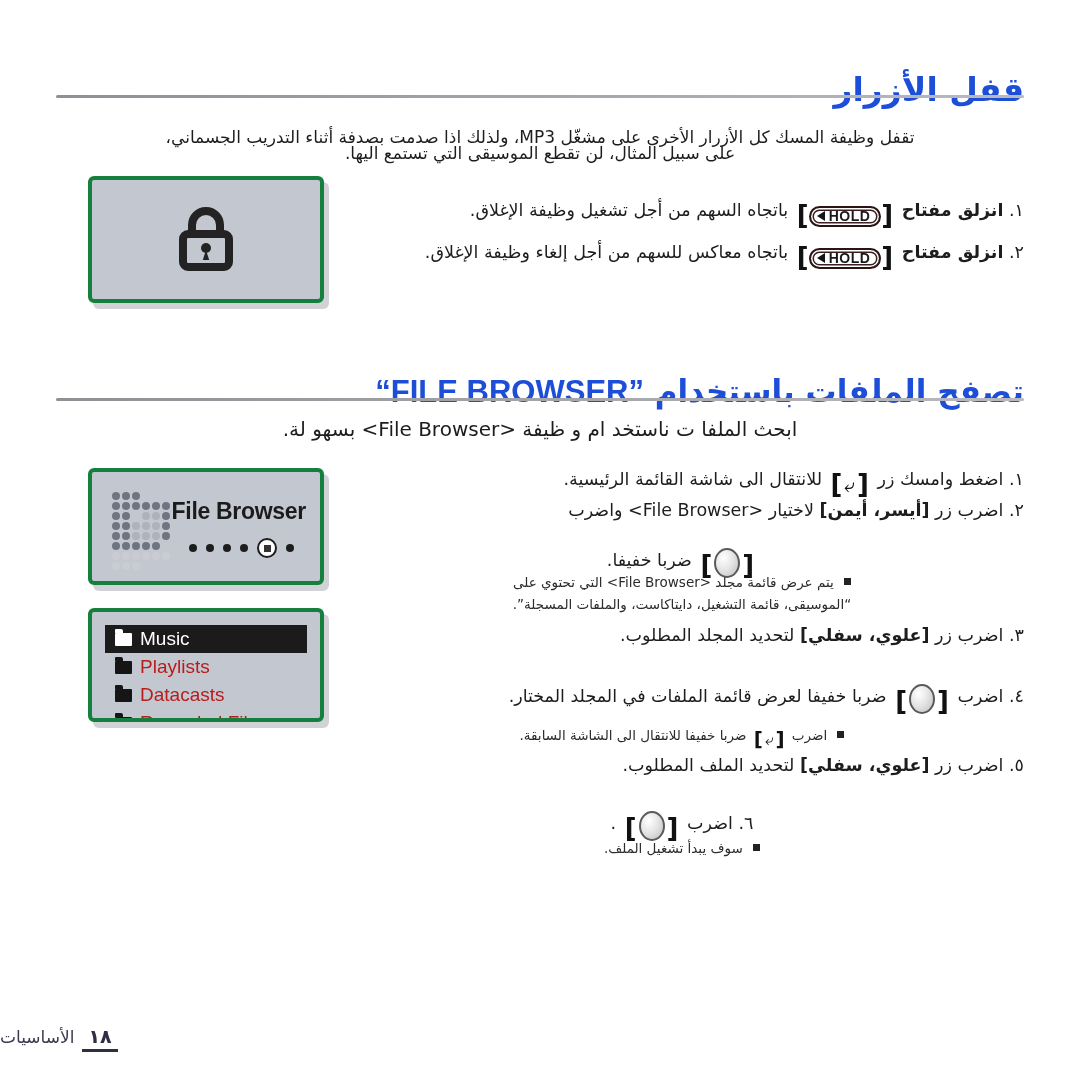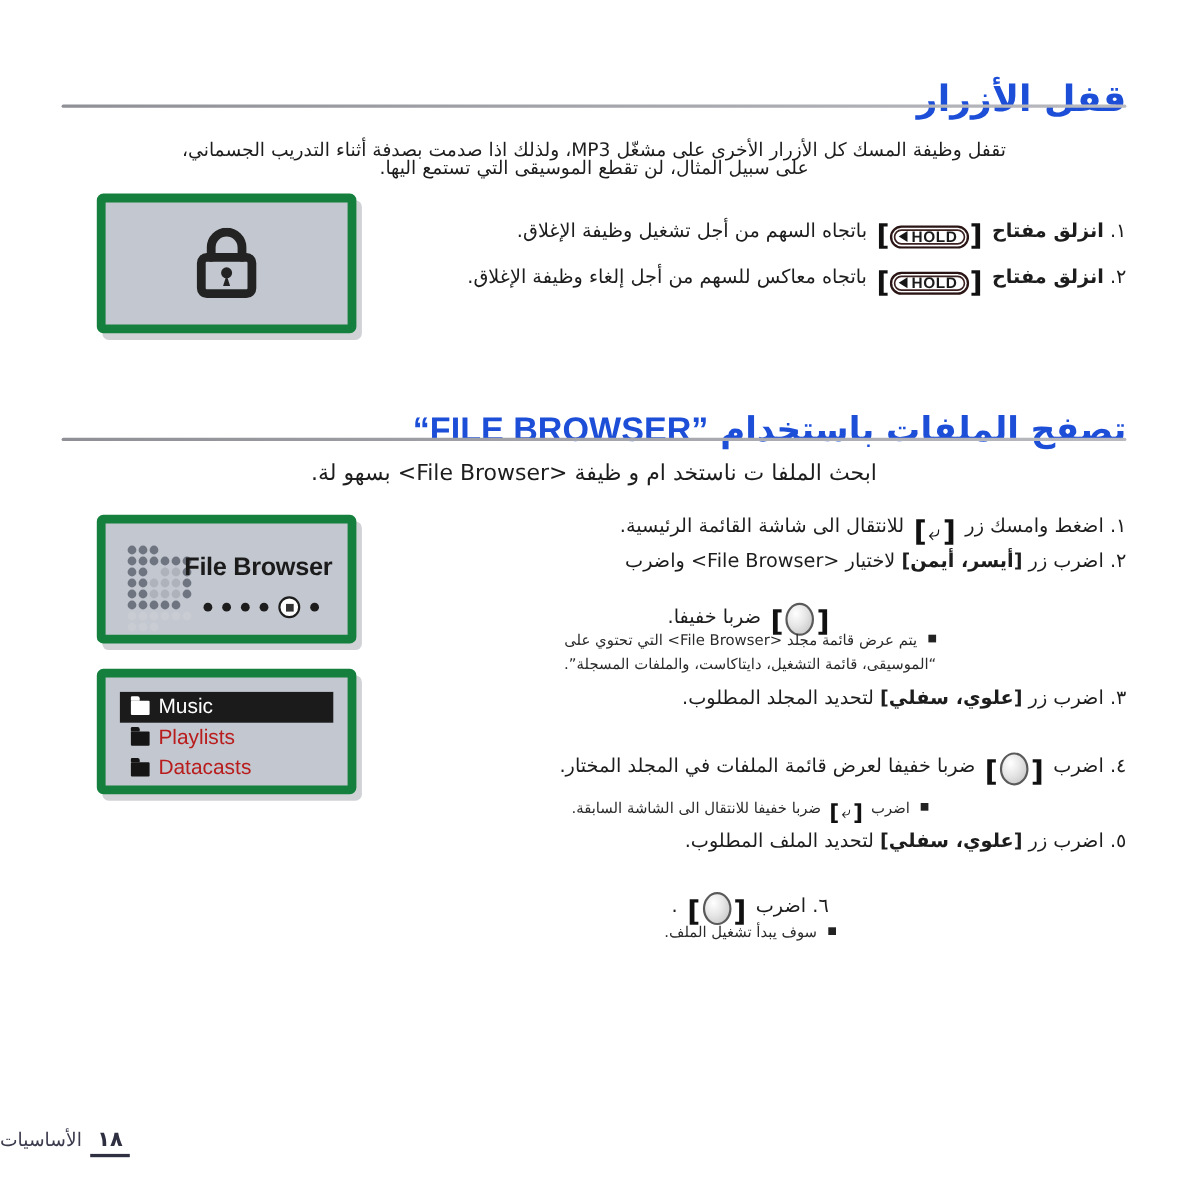--- a/index.html
+++ b/index.html
@@ -141,21 +141,21 @@
     color: #111;
     vertical-align: -2px;
     margin: 0 2px;
     transform: scaleX(-1);
   }
 
   
   .screen-shot {
     position: absolute;
     background: #c3c7cf;
-    border: 8px solid #15803d;
+    border: 4px solid #15803d;
     border-radius: 6px;
     box-shadow: 5px 6px 0 rgba(150,155,165,0.45);
     box-sizing: border-box;
     overflow: hidden;
   }
 
   
   #lock-screen {
     left: 88px;
     top: 176px;

